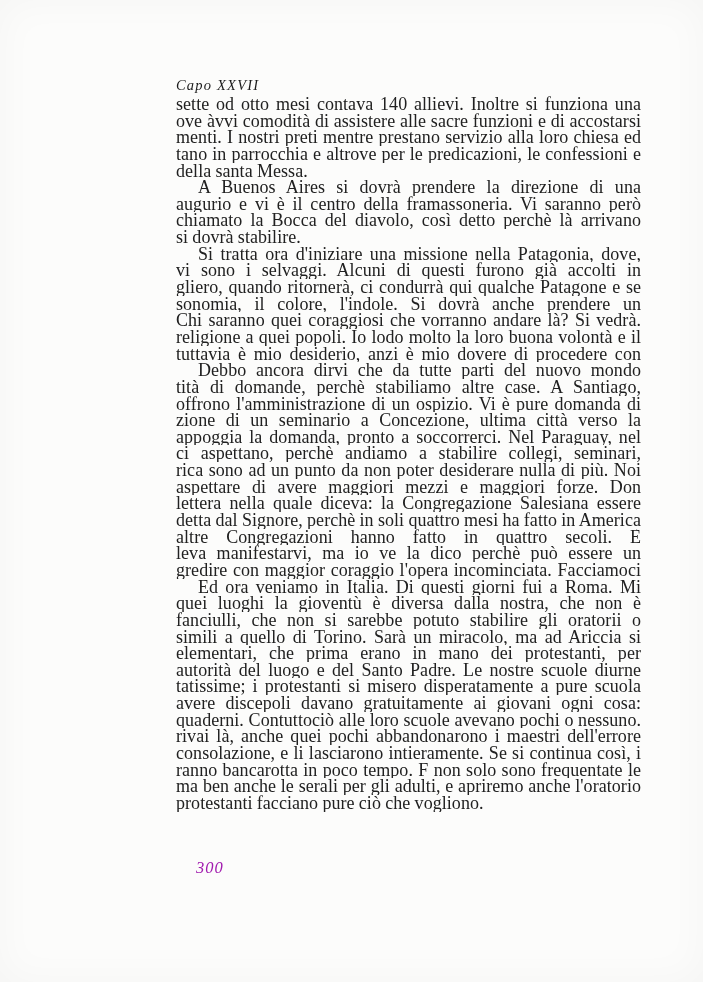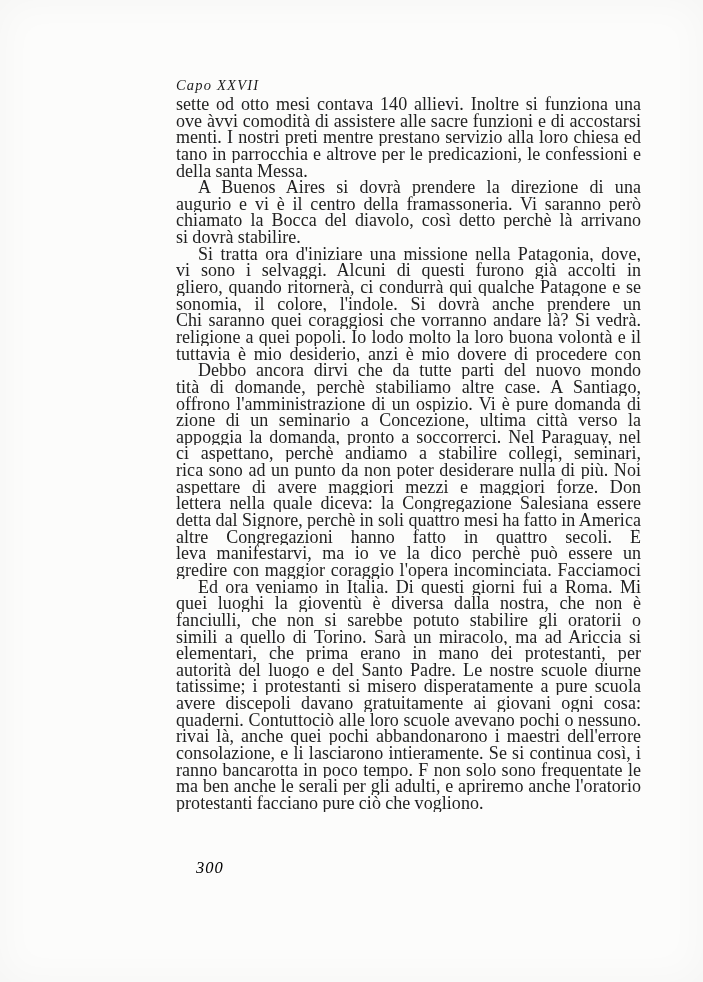--- a/index.html
+++ b/index.html
@@ -50,21 +50,21 @@
   }
   .line.last { text-align-last: left; }
   .line.first { padding-left: 22px; }
   .folio {
     position: absolute;
     left: 196px;
     top: 858px;
     font-size: 16.5px;
     font-style: italic;
     letter-spacing: 1px;
-    color: #000000;
+    color: #a21caf;
   }
 </style>
 </head>
 <body>
 
 <div class="page" style="background: rgb(252, 252, 251);">
   <div class="running-head">Capo XXVII</div>
 
   <div class="text-block" id="text-block" style="color: rgb(33, 33, 33);">
       <div class="para">

